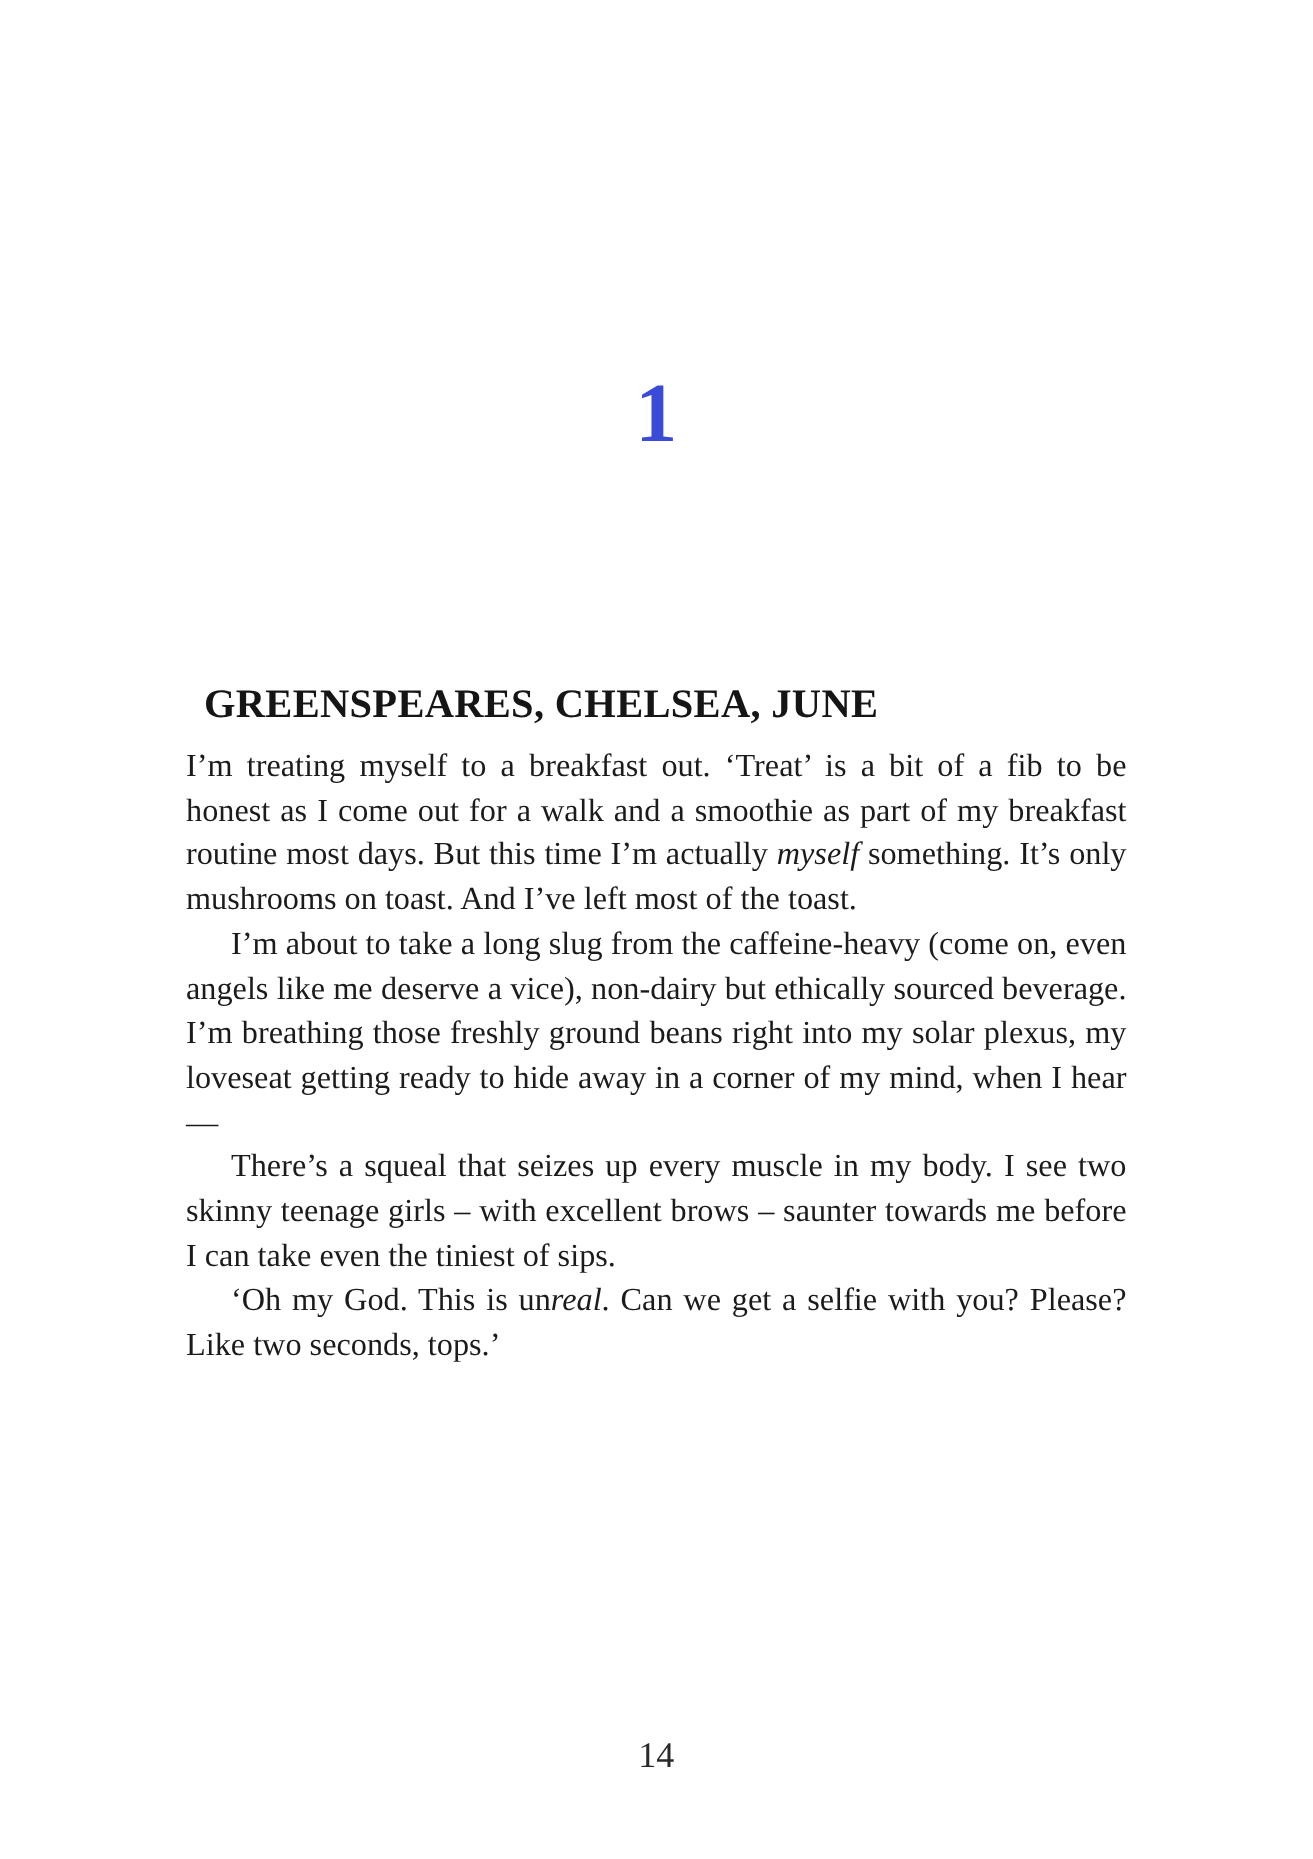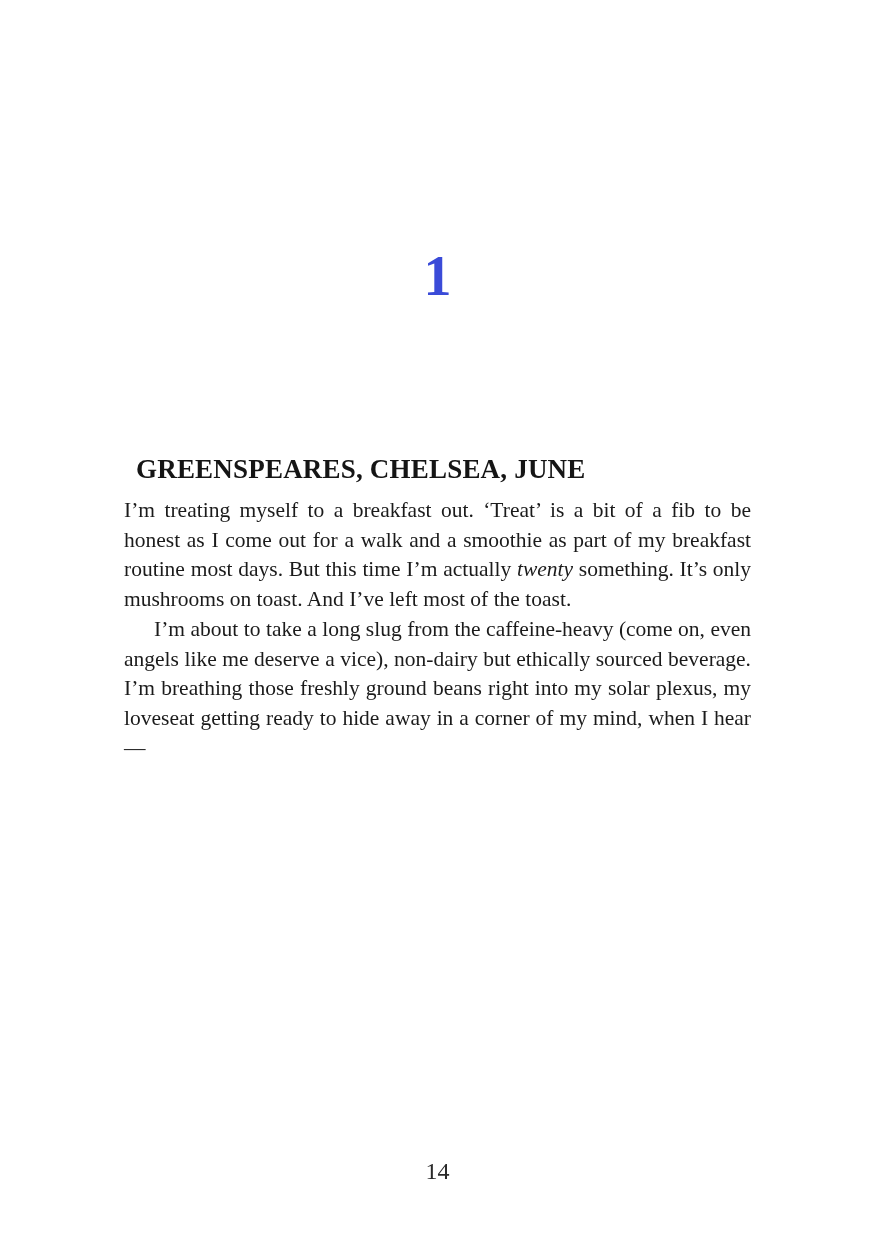--- a/index.html
+++ b/index.html
@@ -68,18 +68,20 @@
 </style>
 </head>
 <body>
 
 <div class="page">
   <div class="chapter-number" style="color: rgb(58, 75, 216);">1</div>
 
   <h1 class="section-heading">GREENSPEARES, CHELSEA, JUNE</h1>
 
   <div class="body-text" style="color: rgb(27, 27, 27);">
-      <p class="no-indent"><span>I’m treating myself to a breakfast out. ‘Treat’ is a bit of a fib to be honest as I come out for a walk and a smoothie as part of my breakfast routine most days. But this time I’m actually </span><em>twenty</em><span> something. It’s only mushrooms on toast. And I’ve left most of the toast.</span></p>
+      <p class="no-indent"><span>I’m treating myself to a breakfast out. ‘Treat’ is a bit of a fib to be honest as I come out for a walk and a smoothie as part of my breakfast routine most days. But this time I’m actually </span><em>myself</em><span> something. It’s only mushrooms on toast. And I’ve left most of the toast.</span></p>
       <p class="indent"><span>I’m about to take a long slug from the caffeine-heavy (come on, even angels like me deserve a vice), non-dairy but ethically sourced beverage. I’m breathing those freshly ground beans right into my solar plexus, my loveseat getting ready to hide away in a corner of my mind, when I hear—</span></p>
+      <p class="indent"><span>There’s a squeal that seizes up every muscle in my body. I see two skinny teenage girls – with excellent brows – saunter towards me before I can take even the tiniest of sips.</span></p>
+      <p class="indent"><span>‘Oh my God. This is un</span><em>real</em><span>. Can we get a selfie with you? Please? Like two seconds, tops.’</span></p>
     </div>
 
   <div class="page-number">14</div>
 </div>
 
 </body></html>

